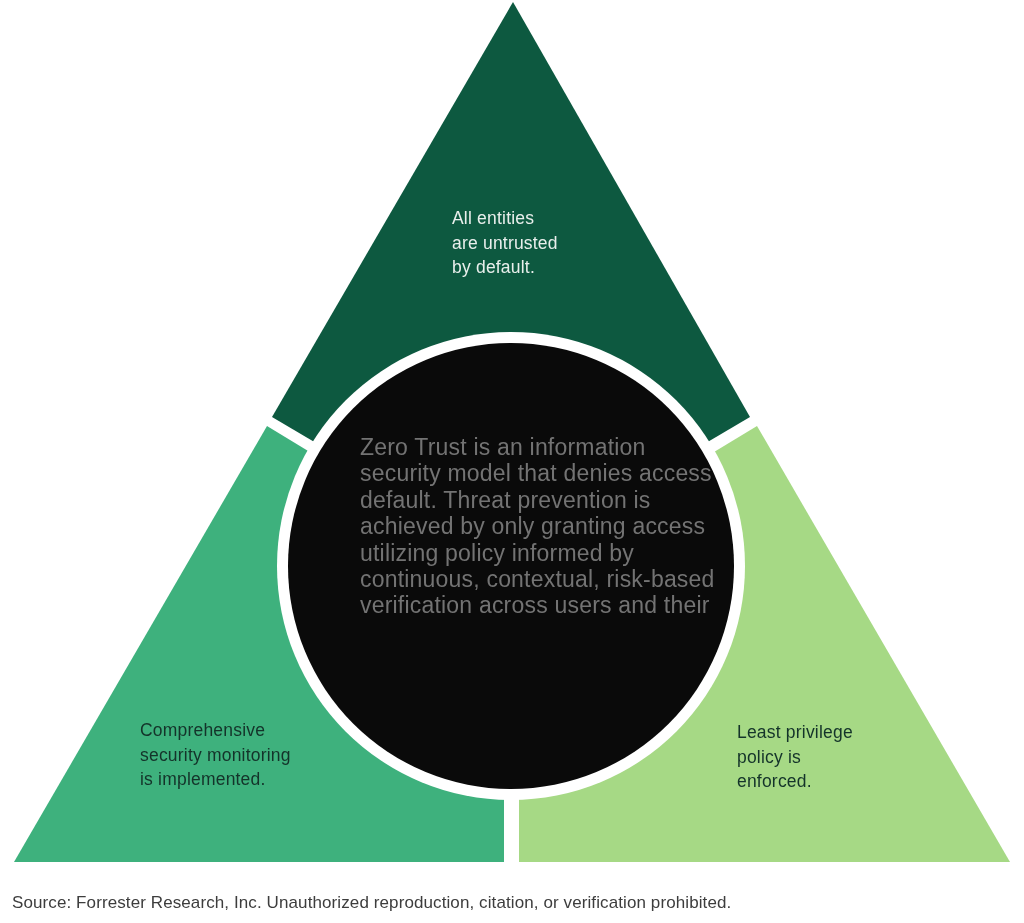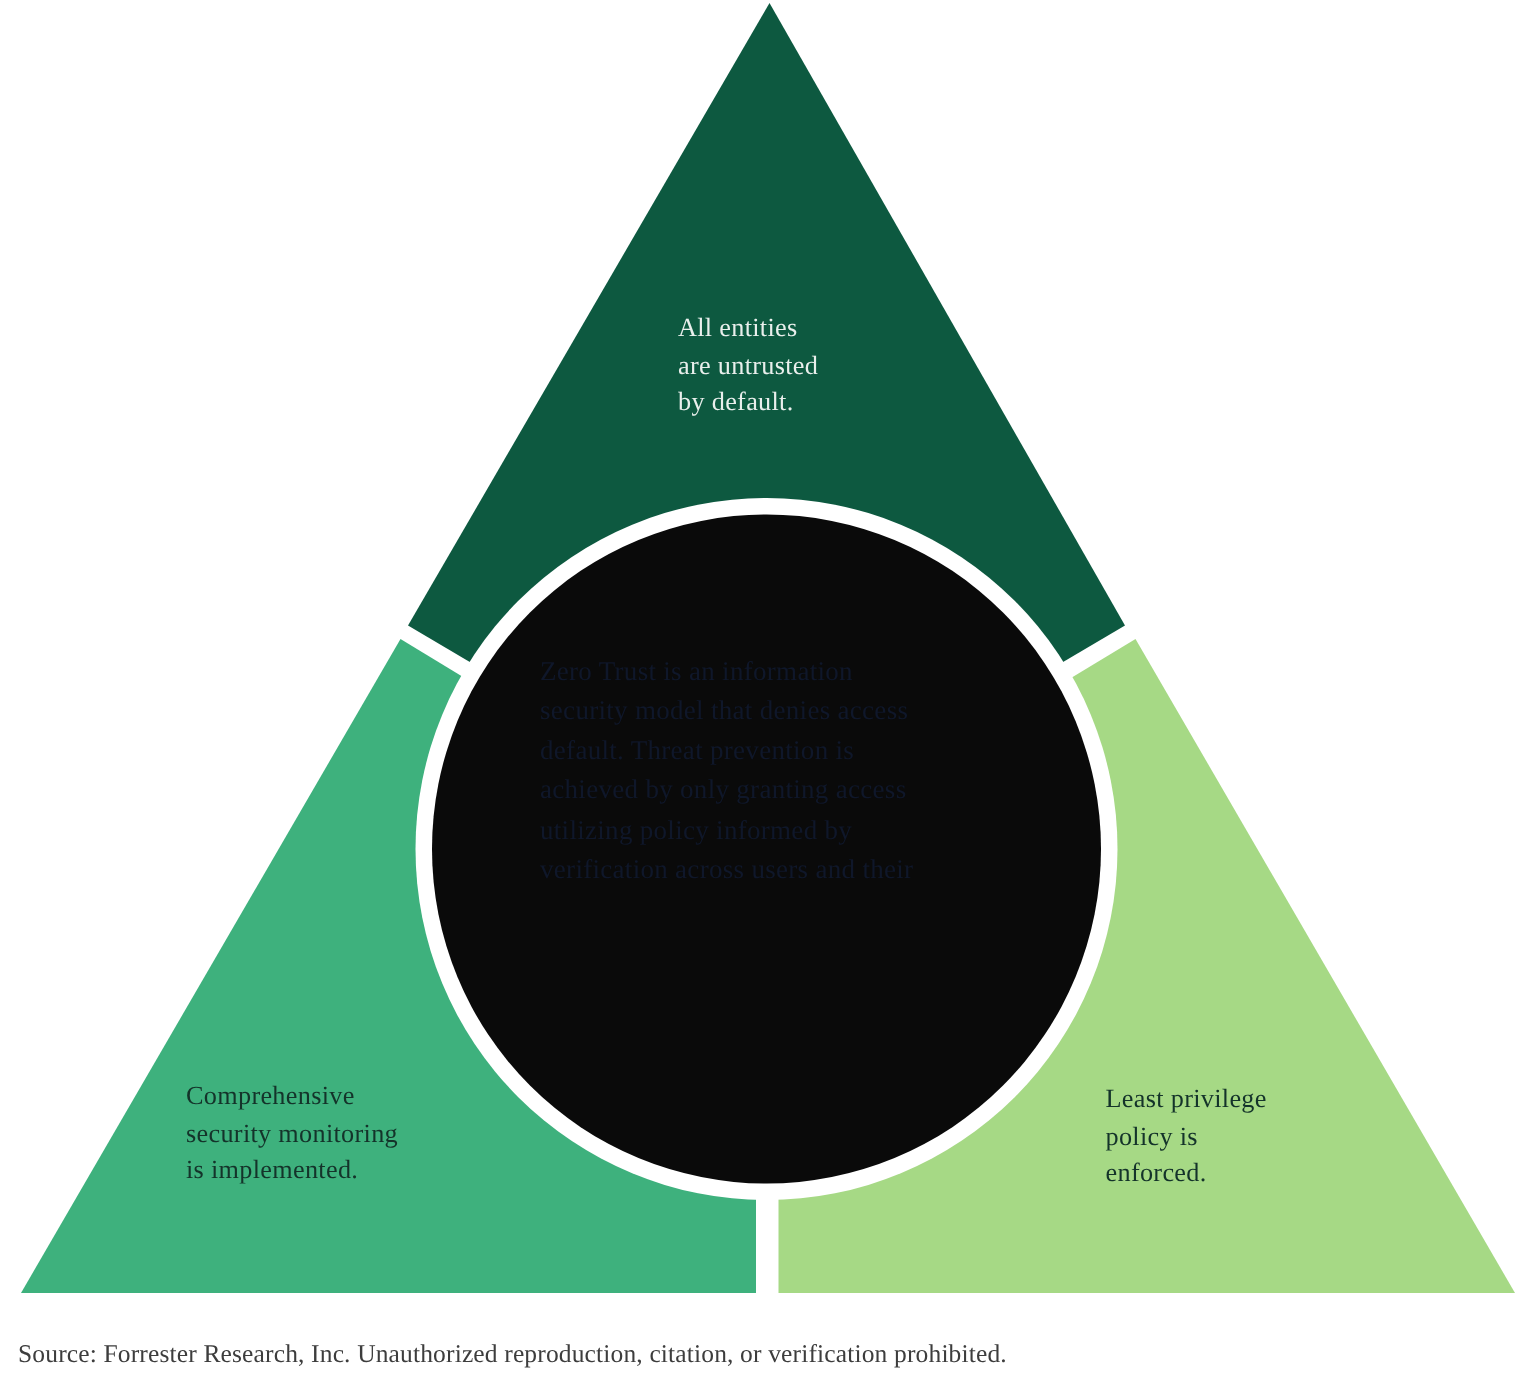--- a/index.html
+++ b/index.html
@@ -6,45 +6,44 @@
   html, body {
     font-family: "Liberation Sans", sans-serif;
     background: #ffffff;
   }
   .canvas {
     position: relative;
     width: 1024px;
     height: 923px;
     background: #ffffff;
     overflow: hidden;
-    font-family: Liberation Serif, serif;
   }
   .diagram-svg {
     position: absolute;
     left: 0;
     top: 0;
   }
   .label {
     position: absolute;
     font-size: 17.5px;
     line-height: 24.6px;
     letter-spacing: 0.2px;
     white-space: nowrap;
   }
   .label-top    { left: 452px; top: 206px; color: #e9efec; }
-  .label-left   { left: 124px; top: 718px; color: #14332a; }
+  .label-left   { left: 140px; top: 718px; color: #14332a; }
   .label-right  { left: 737px; top: 720px; color: #14332a; }
   .center-text {
     position: absolute;
     left: 360px;
     top: 434px;
-    font-size: 18px;
+    font-size: 23px;
     line-height: 26.4px;
     letter-spacing: 0.2px;
-    color: #0f172a;
+    color: #737373;
     white-space: nowrap;
   }
   .source-line {
     position: absolute;
     left: 12px;
     top: 893px;
     font-size: 17px;
     color: #3d3d3d;
     letter-spacing: 0.1px;
   }
@@ -72,20 +71,21 @@
     <div>are untrusted</div>
     <div>by default.</div>
   </div>
 
   <div class="center-text">
     <div>Zero Trust is an information</div>
     <div>security model that denies access</div>
     <div>default. Threat prevention is</div>
     <div>achieved by only granting access</div>
     <div>utilizing policy informed by</div>
+    <div>continuous, contextual, risk-based</div>
     <div>verification across users and their</div>
   </div>
 
   <div class="label label-left">
     <div>Comprehensive</div>
     <div>security monitoring</div>
     <div>is implemented.</div>
   </div>
 
   <div class="label label-right">

